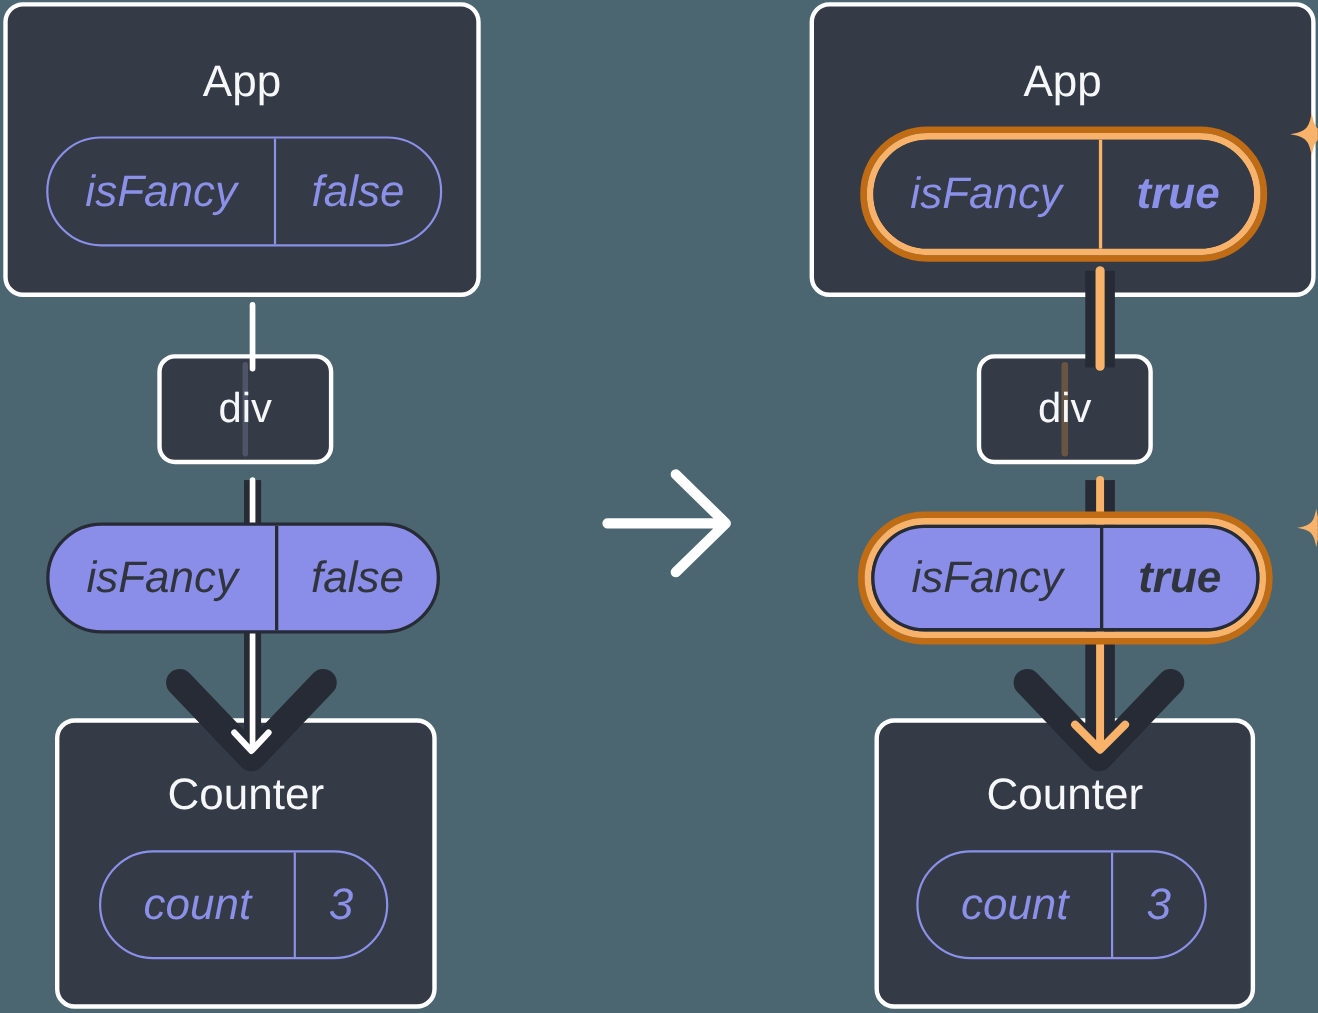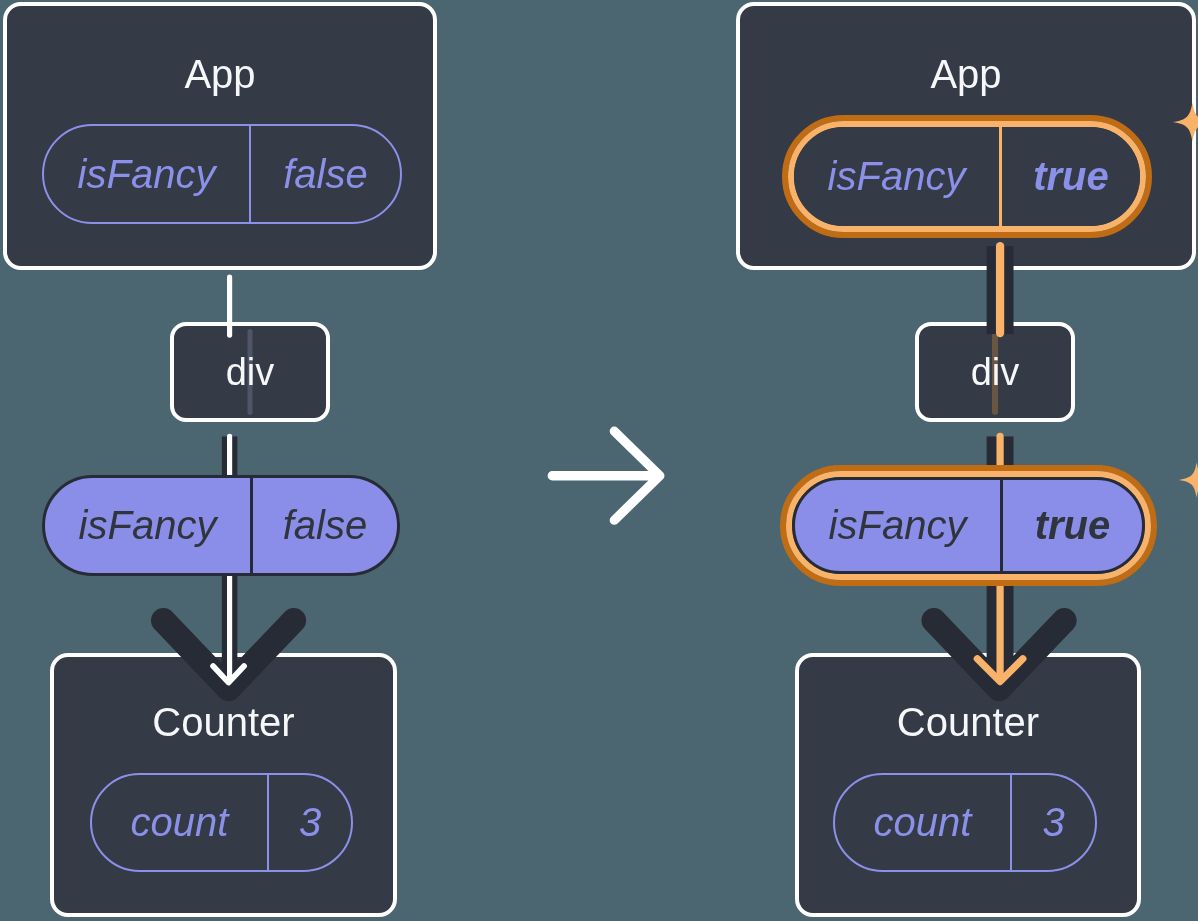--- a/index.html
+++ b/index.html
@@ -9,21 +9,21 @@
     font-family:"Liberation Sans","DejaVu Sans",sans-serif;
     padding-left:41px;
   }
   
   .cbox{
     position:absolute;box-sizing:border-box;
     background:var(--box_fill,#343a46);
     border:4px solid var(--box_border,#fff);
     border-radius:18px;z-index:1;
   }
-  .cbox.small{border-radius:16px;margin-left:27px;}
+  .cbox.small{border-radius:16px;}
   .cbox-title{
     position:absolute;left:0;right:0;text-align:center;
     color:#f6f7f9;font-size:40px;line-height:48px;font-weight:400;
   }
   .divlabel{
     position:absolute;inset:0;display:flex;align-items:center;justify-content:center;
     color:#f6f7f9;font-size:38px;font-weight:400;
   }
   .ghost-line{
     position:absolute;top:3px;bottom:3px;left:50%;transform:translateX(-50%);

